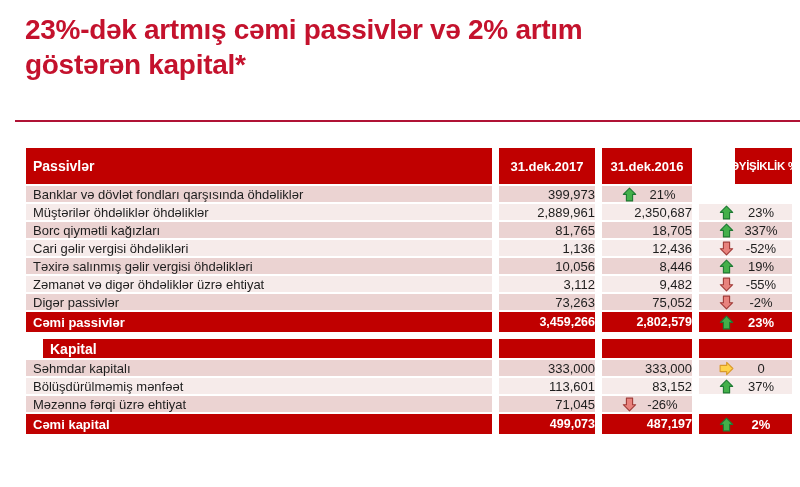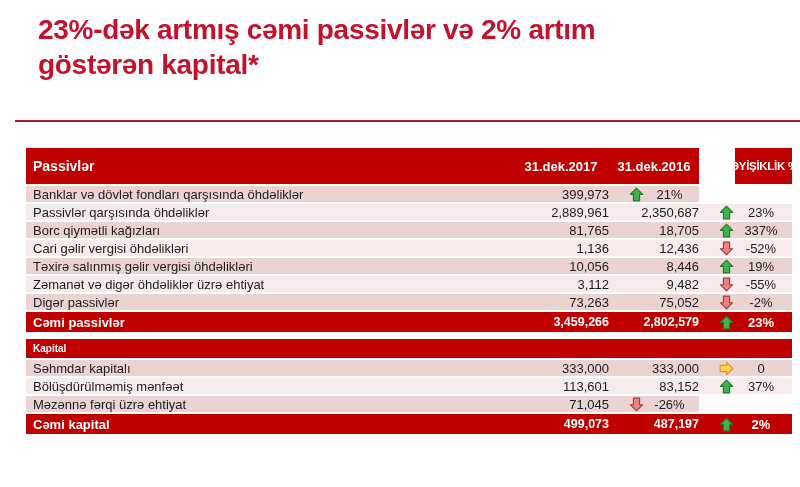--- a/index.html
+++ b/index.html
@@ -11,21 +11,21 @@
   .slide {
     position: relative;
     width: 800px;
     height: 487px;
     background: #ffffff;
     overflow: hidden;
   }
   
   .title {
     position: absolute;
-    left: 38px;
+    left: 25px;
     top: 12px;
     width: 740px;
     font-size: 28px;
     line-height: 35px;
     font-weight: bold;
     letter-spacing: -0.3px;
     color: var(--title-red, #C4122D);
   }
   .title .tl { display: block; }
   .divider {
@@ -42,20 +42,21 @@
     left: 26px;
     top: 148px;
     width: 766px;
     display: flex;
     flex-direction: column;
     row-gap: 2px;
   }
   .row {
     display: grid;
     grid-template-columns: 1fr 96px 90px 93px;
+    column-gap: 7px;
   }
   .row.header  { height: 36px; }
   .row.data    { height: 16px; }
   .row.total   { height: 20px; }
   .row.section { height: 19px; }
   .gap-before  { margin-top: 5px; }
 
   .c {
     display: flex;
     align-items: center;
@@ -82,21 +83,21 @@
   .row.header .c.chg   { justify-content: center; padding: 0; font-size: 11.5px; letter-spacing: -0.3px; margin-left: 36px; }
 
   
   .row.total .c, .row.section .c {
     background: var(--accent-red, #C00000);
     color: #ffffff;
     font-weight: bold;
   }
   .row.total .c.num { font-size: 12.5px; }
   .row.total .c.pct .pctval { font-size: 13px; }
-  .row.section .c.label { font-size: 10px; }
+  .row.section .c.label { font-size: 14px; margin-left: 17px; }
 
   
   .row.data.dark  .c { background: var(--band-dark, #EBD3D2); }
   .row.data.light .c { background: var(--band-light, #F6EBEA); }
 </style>
 </head>
 <body>
 
 <div class="slide">
 
@@ -121,21 +122,21 @@
           <div class="c pct">
             <span class="arrow">
               <svg width="15" height="15" viewBox="0 0 16 16">
                 <path d="M8 1.2 L14.6 7.8 H11.3 V14.8 H4.7 V7.8 H1.4 Z" transform="rotate(0 8 8)" fill="#44B04A" stroke="#1E7A33" stroke-width="1.2" stroke-linejoin="round"></path>
               </svg>
             </span>
             <span class="pctval">21%</span>
           </div>
         </div>
         <div class="row data light">
-          <div class="c label">Passivlər qarşısında öhdəliklər</div>
+          <div class="c label">Müştərilər öhdəliklər öhdəliklər</div>
           <div class="c num">2,889,961</div>
           <div class="c num">2,350,687</div>
           <div class="c pct">
             <span class="arrow">
               <svg width="15" height="15" viewBox="0 0 16 16">
                 <path d="M8 1.2 L14.6 7.8 H11.3 V14.8 H4.7 V7.8 H1.4 Z" transform="rotate(0 8 8)" fill="#44B04A" stroke="#1E7A33" stroke-width="1.2" stroke-linejoin="round"></path>
               </svg>
             </span>
             <span class="pctval">23%</span>
           </div>

